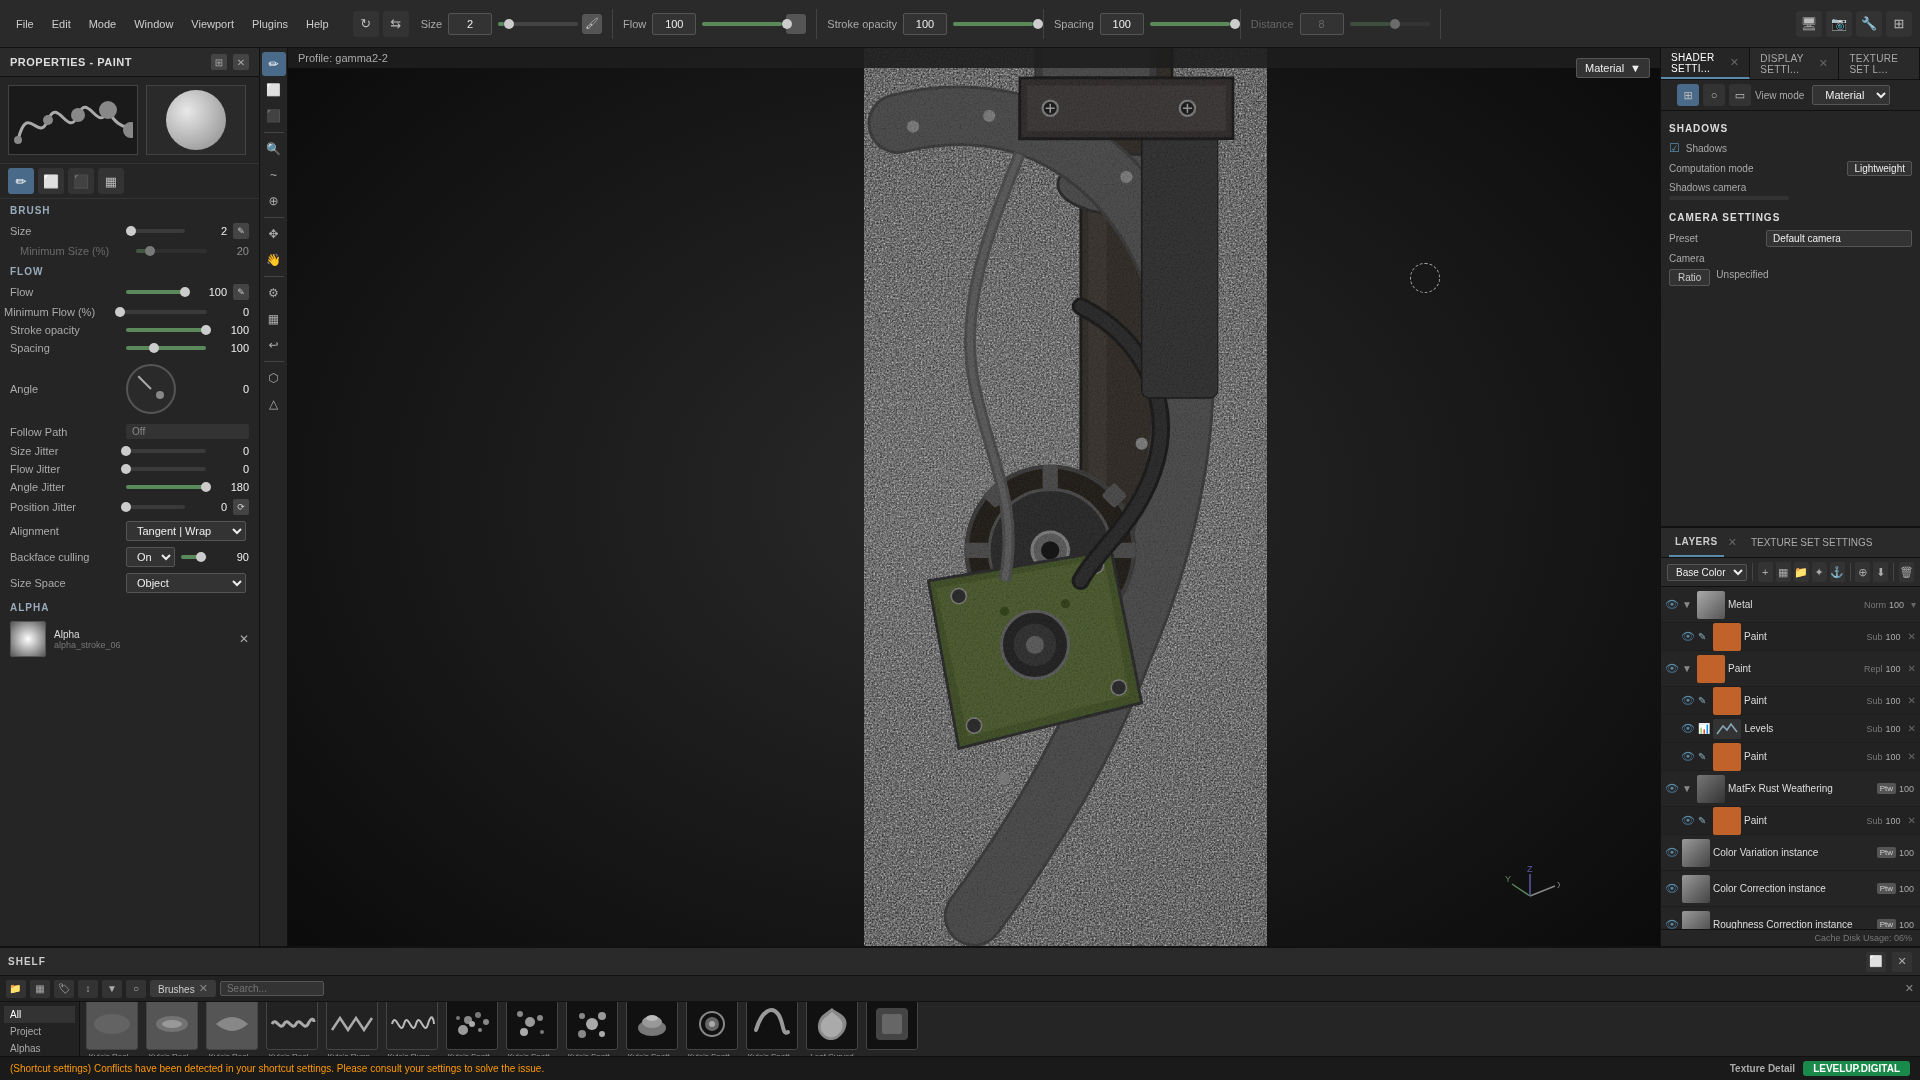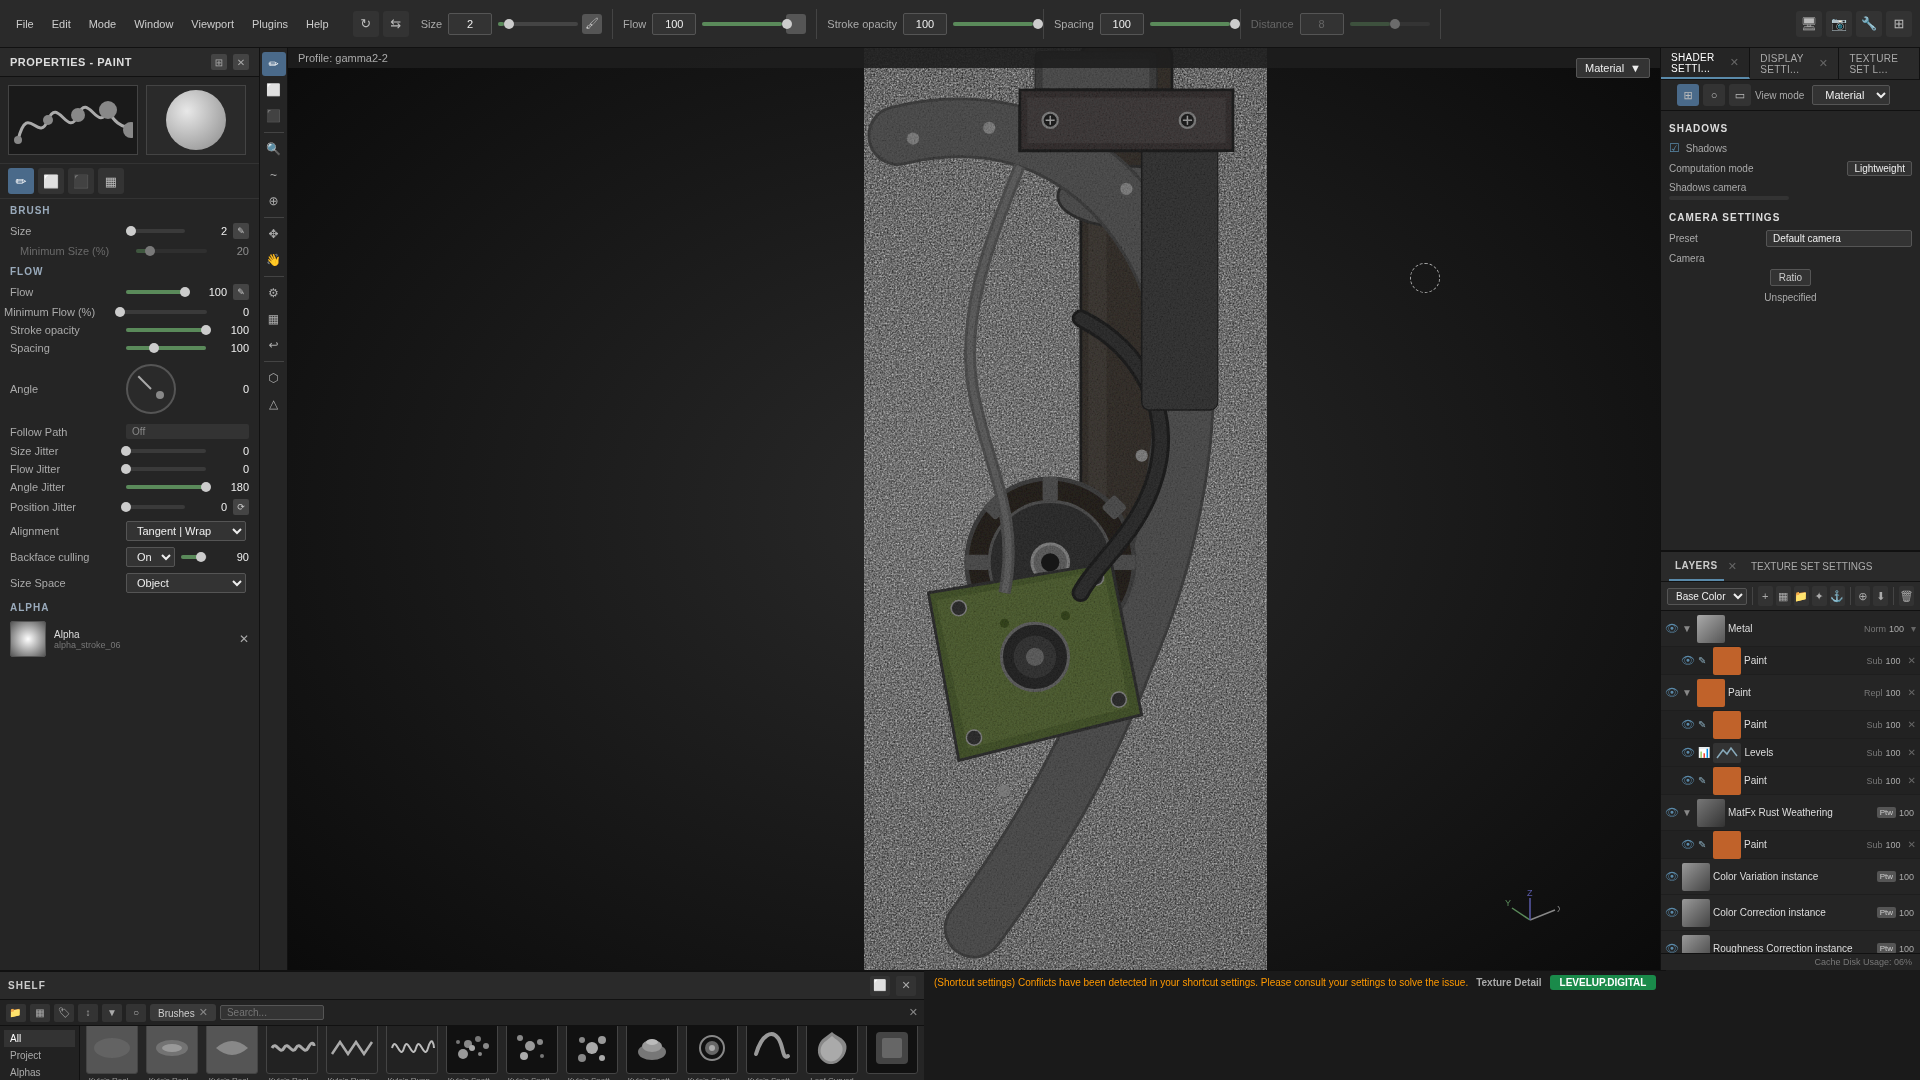--- a/index.html
+++ b/index.html
@@ -520,24 +520,23 @@
       width: 120px;
       height: 4px;
       background: #333;
       border-radius: 2px;
     }
     .camera-settings {
       margin-top: 8px;
     }
     .camera-row {
       display: flex;
-      align-items: center;
+      align-items: flex-start;
       gap: 6px;
       padding: 2px 0;
-      flex-direction: column;
     }
     .camera-btn {
       padding: 2px 8px;
       background: #333;
       border: 1px solid #555;
       border-radius: 2px;
       color: #ccc;
       font-size: 10px;
       cursor: pointer;
     }
@@ -1514,21 +1513,21 @@
           </div>
 
         </div>
 
         <div class="cache-info">Cache Disk Usage: 06%</div>
       </div>
     </div>
   </div>
 </div>
 
-<div style="display:flex;flex-direction:row;flex-shrink:0;">
+<div style="display:flex;flex-direction:column;flex-shrink:0;">
   <div class="shelf-panel">
 
     <div class="shelf-header">
       <span class="shelf-title">SHELF</span>
       <div class="shelf-btn">⬜</div>
       <div class="shelf-btn">✕</div>
     </div>
 
     <div class="shelf-filter-bar">
       <div class="shelf-filter-btn">📁</div>

